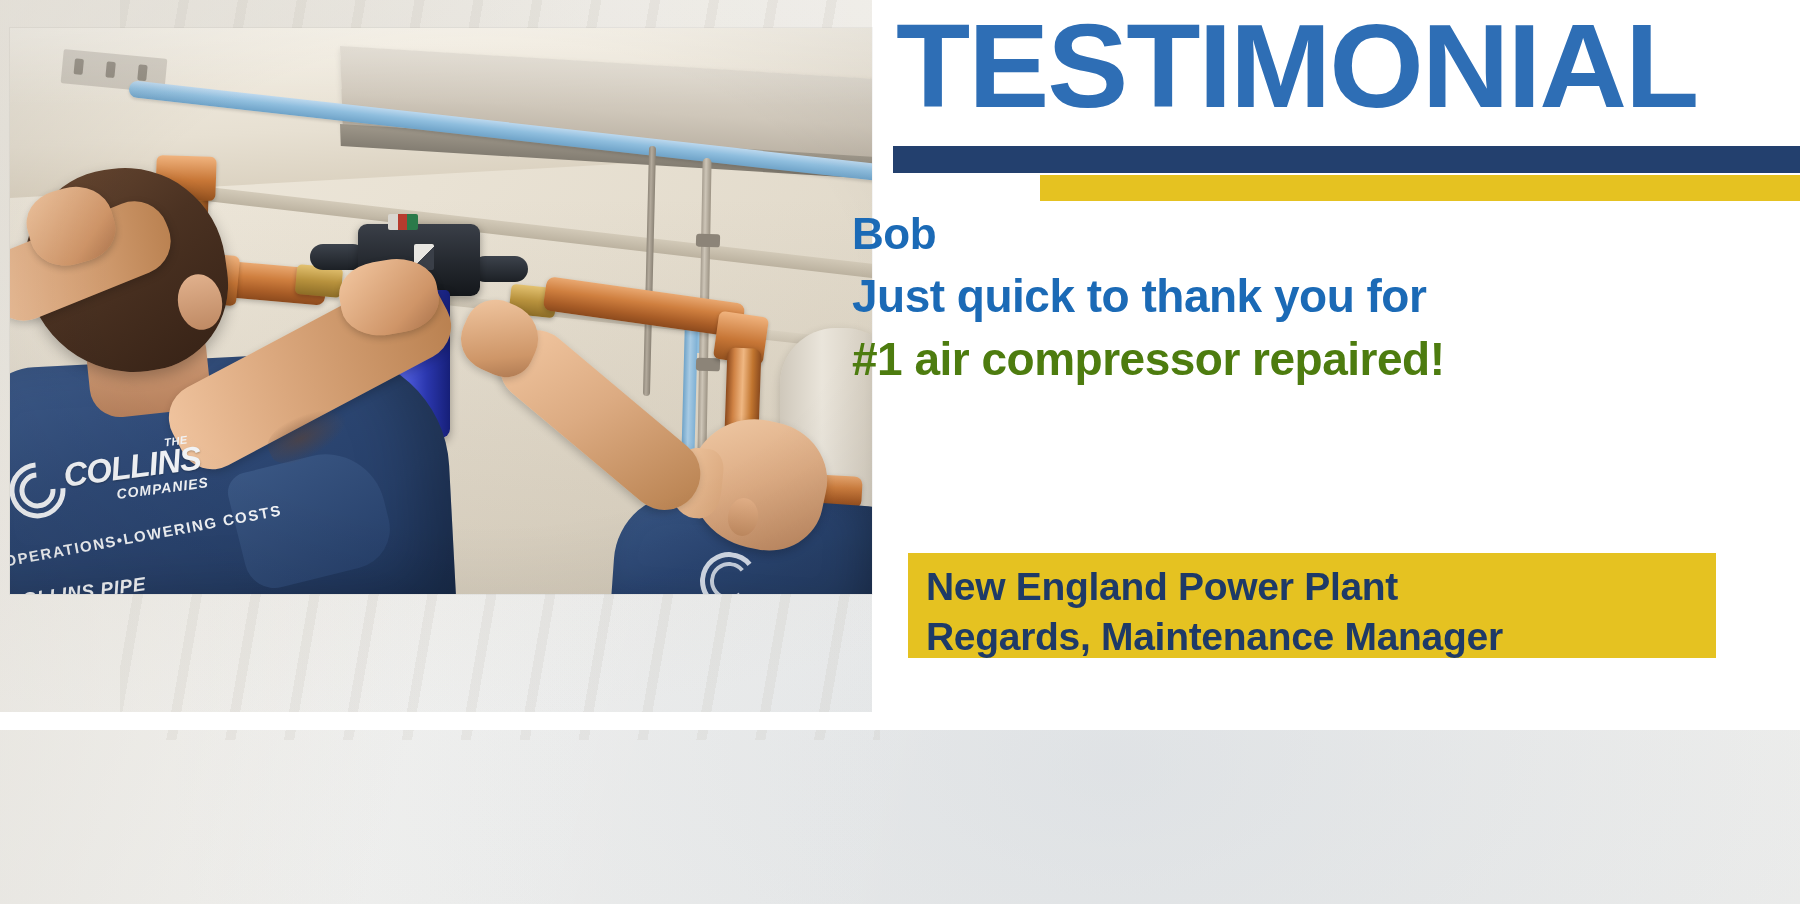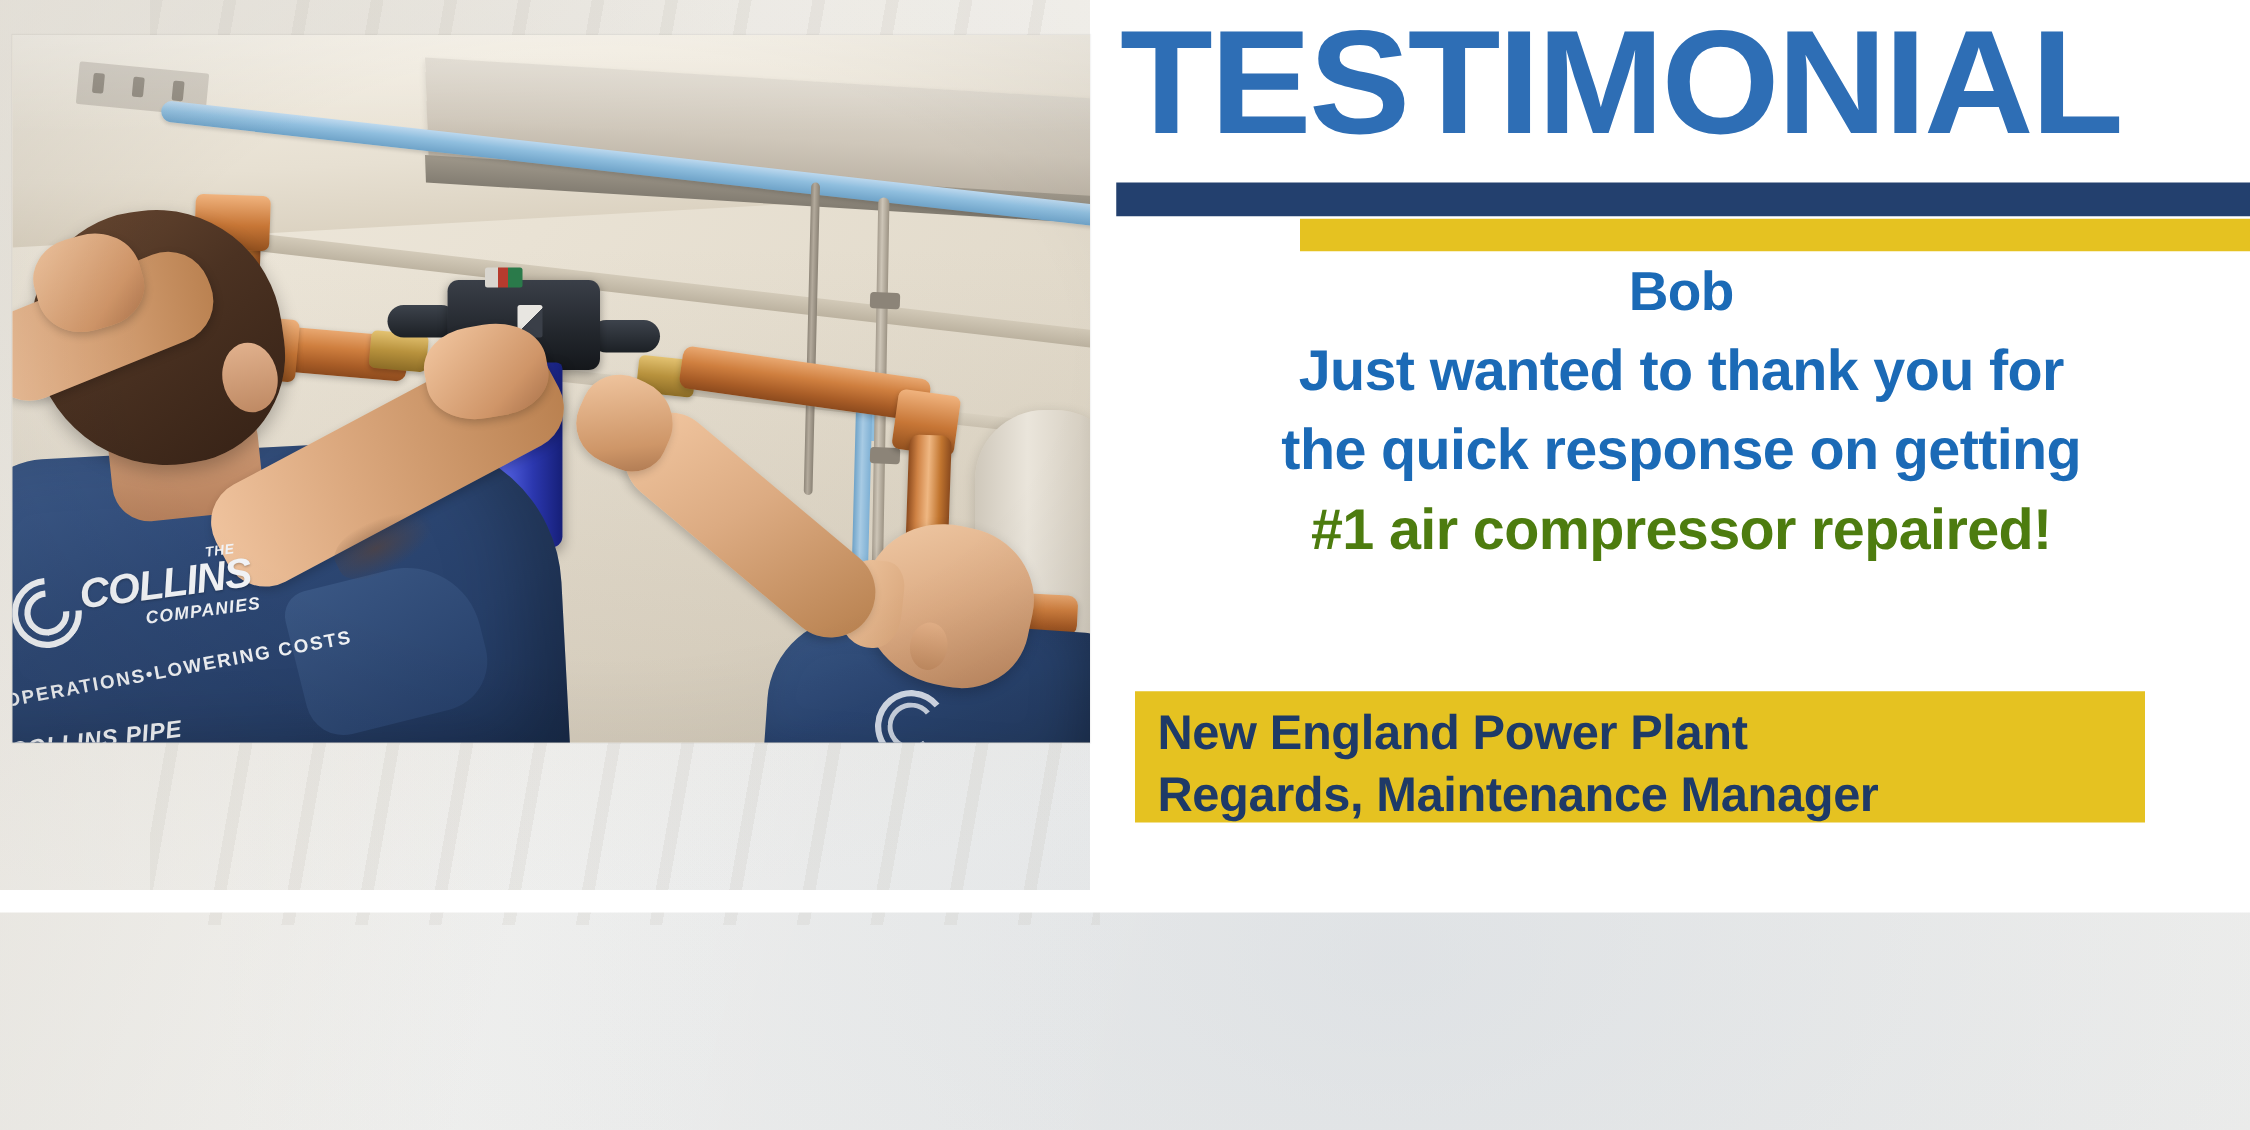--- a/index.html
+++ b/index.html
@@ -403,21 +403,21 @@
     position:absolute; left:893px; top:146px; width:907px; height:27px;
     background:#23406E;
   }
   .rule-gold{
     position:absolute; left:1040px; top:175px; width:760px; height:26px;
     background:#E5C221;
   }
 
   
   .body-copy{
-    position:absolute; left:905px; top:204px; width:880px;text-align:center;
+    position:absolute; left:852px; top:204px; width:880px;
   }
   .bc-line{
     color:#1B6AB6;
     font-weight:bold;
     font-size:46px;
     line-height:1.38;
     letter-spacing:-.5px;
     white-space:nowrap;
   }
   .bc-name{ font-size:44px; }
@@ -572,22 +572,21 @@
 
     <div class="photo-vignette"></div>
   </div>
 
   <div class="headline">TESTIMONIAL</div>
   <div class="rule-navy"></div>
   <div class="rule-gold"></div>
 
   <div class="body-copy">
     <div class="bc-line bc-name">Bob</div>
-    <div class="bc-line">Just wanted to thank you for</div>
-    <div class="bc-line">the quick response on getting</div>
+    <div class="bc-line">Just quick to thank you for</div>
     <div class="bc-line bc-highlight">#1 air compressor repaired!</div>
   </div>
 
   <div class="sign-box">
     <div class="sign-line">New England Power Plant</div>
     <div class="sign-line">Regards, Maintenance Manager</div>
   </div>
 
 
 </div>

